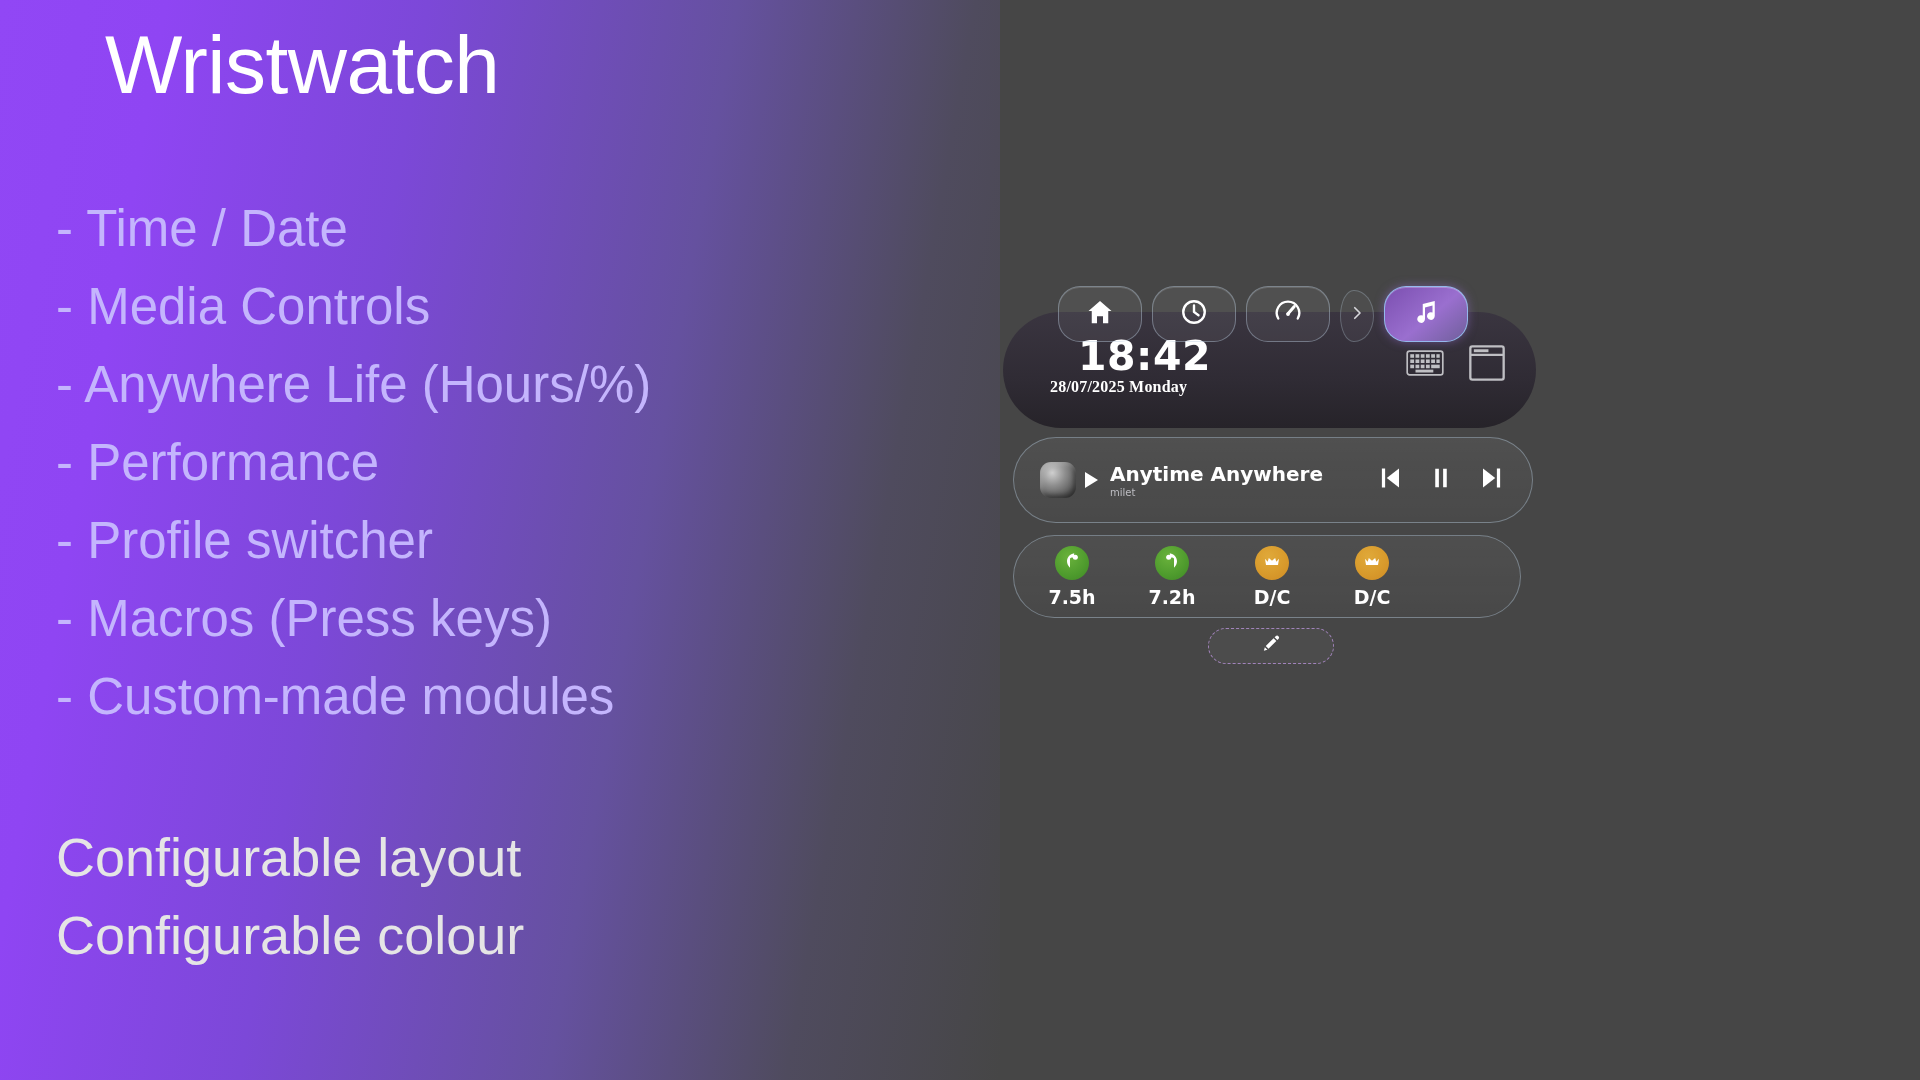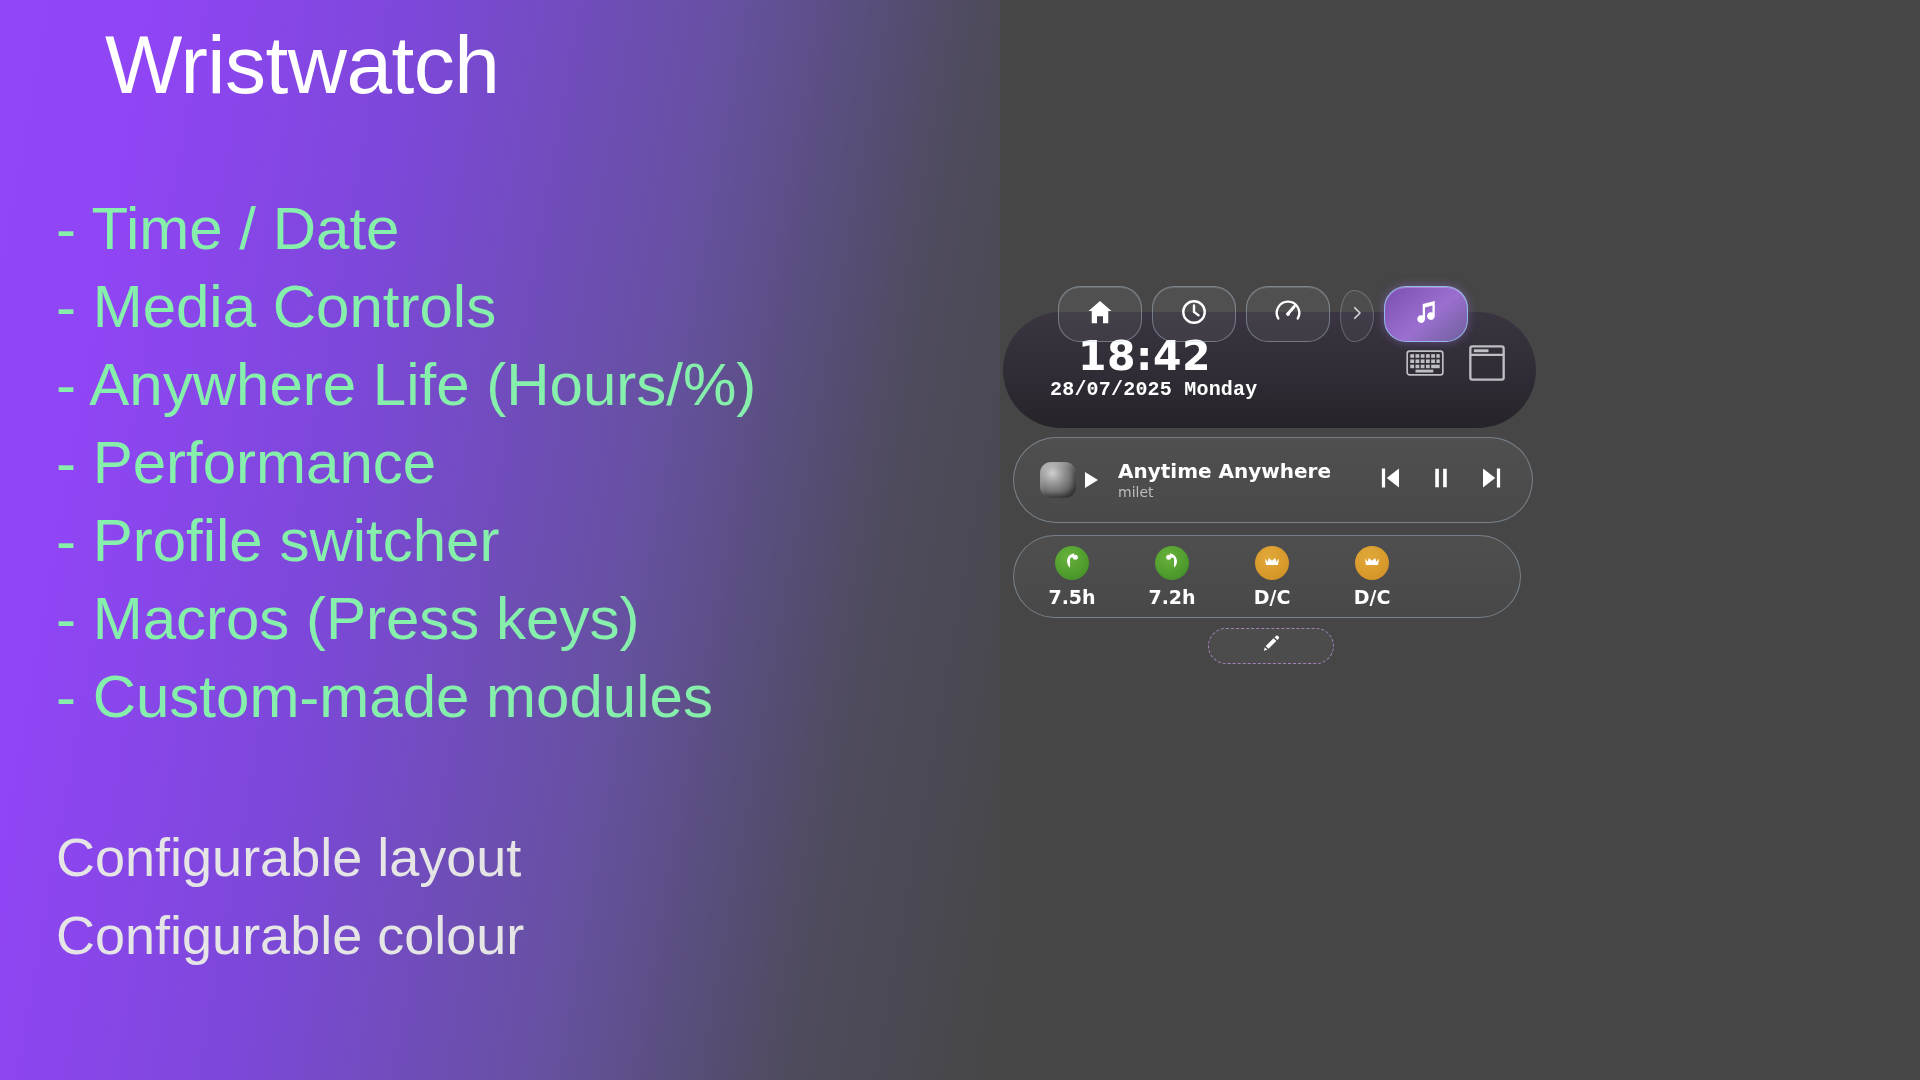--- a/index.html
+++ b/index.html
@@ -22,21 +22,21 @@
 
   
   .left-pane{ position:absolute; left:0; top:0; width:820px; height:782px; }
   .page-title{
     position:absolute; left:105px; top:22px;
     font-size:82px; font-weight:400; color:#fff; letter-spacing:-.5px;
     line-height:1.05;
   }
   .feature-list{ position:absolute; left:56px; top:190px; list-style:none; }
   .feature-list li{
-    font-size:60px; color:#86efac; line-height:78px; white-space:nowrap;
+    font-size:51px; color:#c4b5fd; line-height:78px; white-space:nowrap;
     font-weight:400;
   }
   .tagline{ position:absolute; left:56px; top:818px; }
   .tagline div{
     font-size:54px; color:#e5e5e5; line-height:78px; white-space:nowrap;
   }
 
   
   .widget{
     position:absolute; left:1003px; top:286px; width:655px; height:460px;
@@ -79,22 +79,22 @@
     z-index:1;
   }
   .clock-time{
     position:absolute; left:47px; top:20px;
     font-size:41px; font-weight:700; color:#fff; letter-spacing:.5px;
     font-family:"DejaVu Sans", sans-serif;
     margin-left:28px;
   }
   .clock-date{
     position:absolute; left:47px; top:66px;
-    font-size:20px; font-weight:700; color:#fff; letter-spacing:.2px;
-    font-family:Liberation Mono, monospace;
+    font-size:16px; font-weight:700; color:#fff; letter-spacing:.2px;
+    font-family:Liberation Serif, serif;
   }
   .clock-icons{ position:absolute; right:30px; top:32px; display:flex; gap:24px; align-items:center; }
   .clock-icons svg{ width:38px; height:38px; }
 
   
   .media-panel{
     position:absolute; left:10px; top:151px; width:520px; height:86px;
     border-radius:44px;
     background:linear-gradient(180deg, rgba(255,255,255,.055) 0%, rgba(255,255,255,.02) 100%);
     border:1.5px solid rgba(185,208,228,.4);
@@ -102,23 +102,23 @@
   }
   .album-art{
     margin-left:26px; width:36px; height:36px; border-radius:11px;
     background:
       radial-gradient(circle at 34% 30%, #cfcfcf 0%, #8d8d8d 38%, #5b5b5b 72%, #3e3e3e 100%);
     box-shadow: inset 2px 3px 4px rgba(255,255,255,.22), inset -2px -3px 5px rgba(0,0,0,.4);
     flex:none;
   }
   .play-caret{ margin-left:9px; width:0; height:0;
     border-left:13px solid #fff; border-top:8px solid transparent; border-bottom:8px solid transparent; flex:none; }
-  .track-meta{ margin-left:20px; }
+  .track-meta{ margin-left:12px; }
   .track-title{ font-size:20px; font-weight:700; color:#fff; font-family:"DejaVu Sans", sans-serif; line-height:1.15;}
-  .track-artist{ font-size:14px; color:#bdbdc2; font-family:"DejaVu Sans", sans-serif; margin-top:1px;}
+  .track-artist{ font-size:10px; color:#bdbdc2; font-family:"DejaVu Sans", sans-serif; margin-top:1px;}
   .media-btns{ margin-left:auto; margin-right:25px; display:flex; align-items:center; gap:21px; }
   .media-btns svg{ width:30px; height:30px; }
 
   
   .battery-panel{
     position:absolute; left:10px; top:249px; width:508px; height:83px;
     border-radius:42px;
     background:linear-gradient(180deg, rgba(255,255,255,.05) 0%, rgba(255,255,255,.015) 100%);
     border:1.5px solid rgba(185,208,228,.4);
     display:flex; align-items:center; padding:0 34px; gap:52px;

